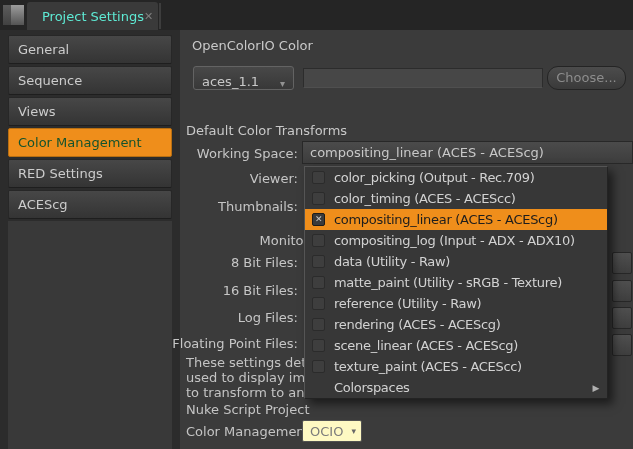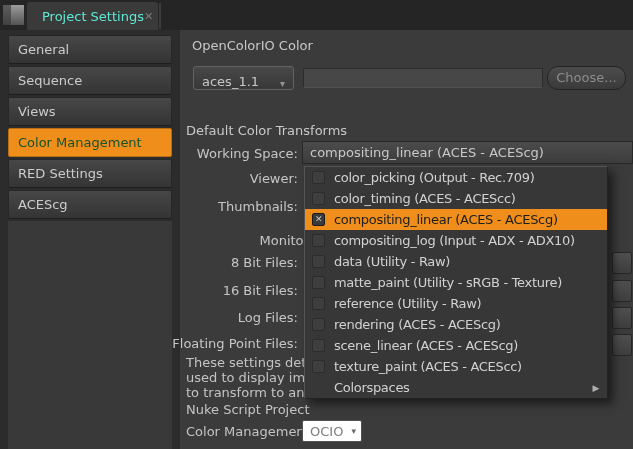--- a/index.html
+++ b/index.html
@@ -47,21 +47,21 @@
   
   .flabel{left:0;width:298px;text-align:right;color:#c6c6c6;white-space:nowrap;}
   .ws-field{left:302px;top:141px;width:331px;height:23px;box-sizing:border-box;
             background:linear-gradient(#4b4b4b,#3d3d3d);border:1px solid #282828;
             color:#c8c8c8;line-height:21px;padding-left:7px;white-space:nowrap;cursor:pointer;z-index:2;}
   .sliver{left:612px;width:20px;height:22px;box-sizing:border-box;
           background:linear-gradient(#4f4f4f,#3e3e3e);border:1px solid #272727;border-radius:2px;}
   
   .desc{left:186px;color:#c4c4c4;white-space:nowrap;}
   .ocio-dd{left:302px;top:420px;width:60px;height:22px;box-sizing:border-box;
-           background:#ffffff;border:1px solid #525252;border-radius:2px;
+           background:#fef9c3;border:1px solid #525252;border-radius:2px;
            display:flex;align-items:center;color:#7b7b7b;}
   .ocio-dd .val{padding-left:7px;}
   .ocio-dd .arrow{margin-left:auto;padding-right:5px;color:#686868;font-size:9px;}
   
   .menu{position:absolute;left:304px;top:166px;width:304px;z-index:10;
         background:#373737;border:1px solid #555;border-right-color:#232323;border-bottom-color:#232323;
         box-shadow:5px 5px 9px rgba(0,0,0,0.55);box-sizing:border-box;}
   .menu-item{height:21px;display:flex;align-items:center;padding-left:7px;
              color:#d2d2d2;letter-spacing:-0.3px;white-space:nowrap;cursor:pointer;}
   .menu-item .cb{width:13px;height:13px;box-sizing:border-box;flex:0 0 13px;

